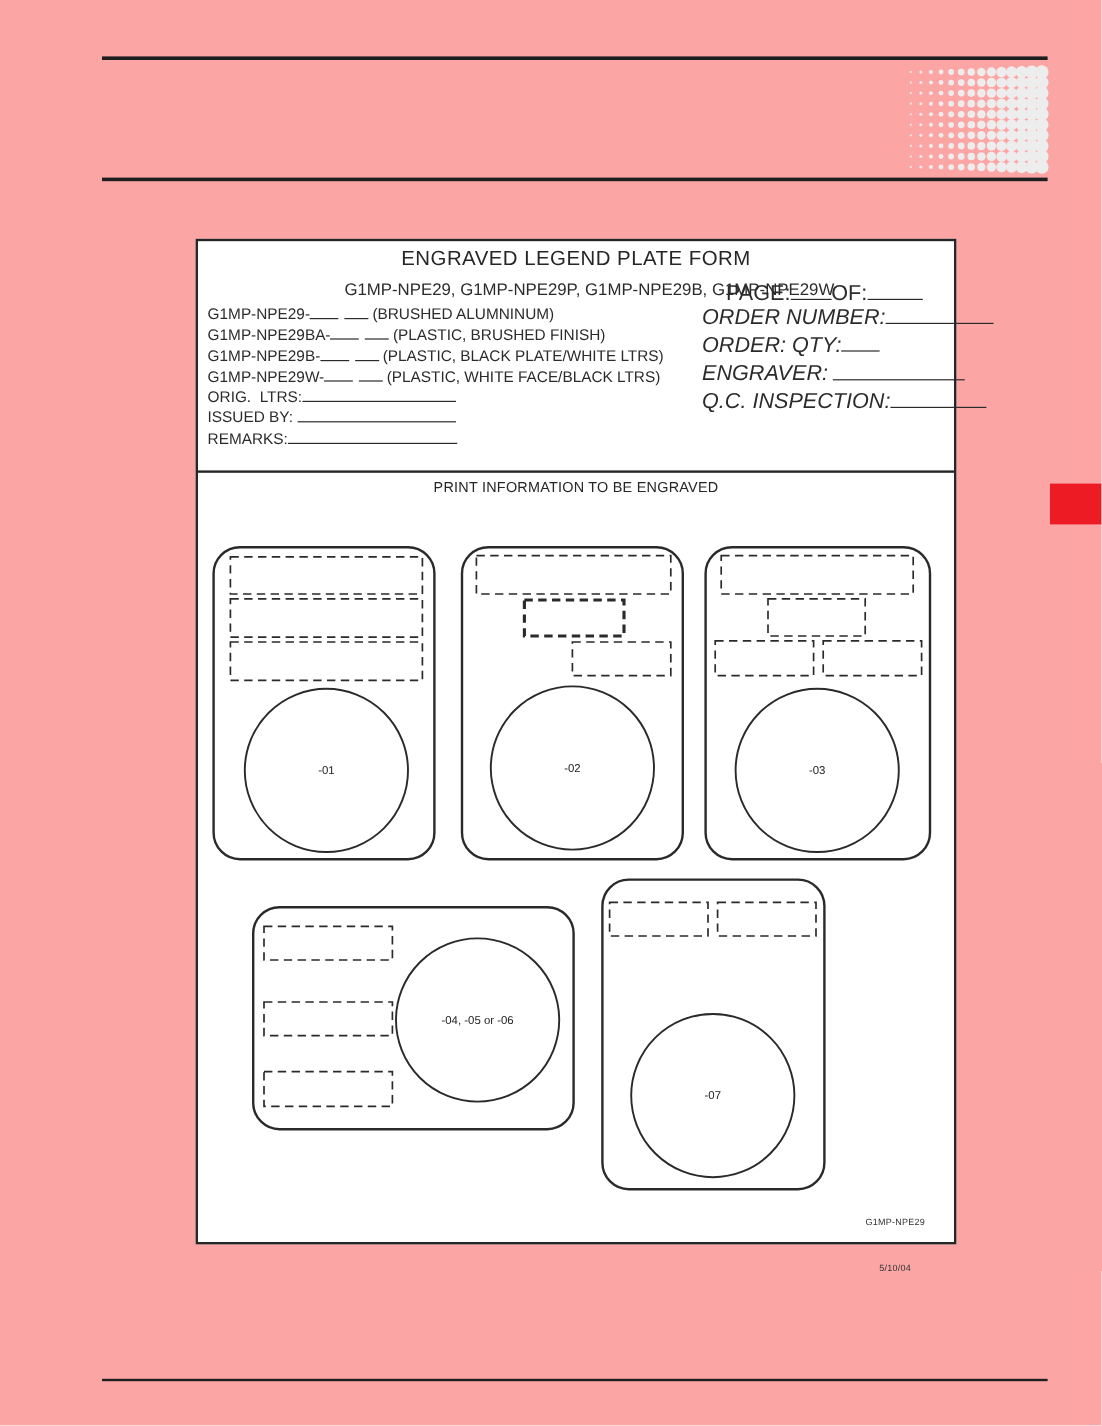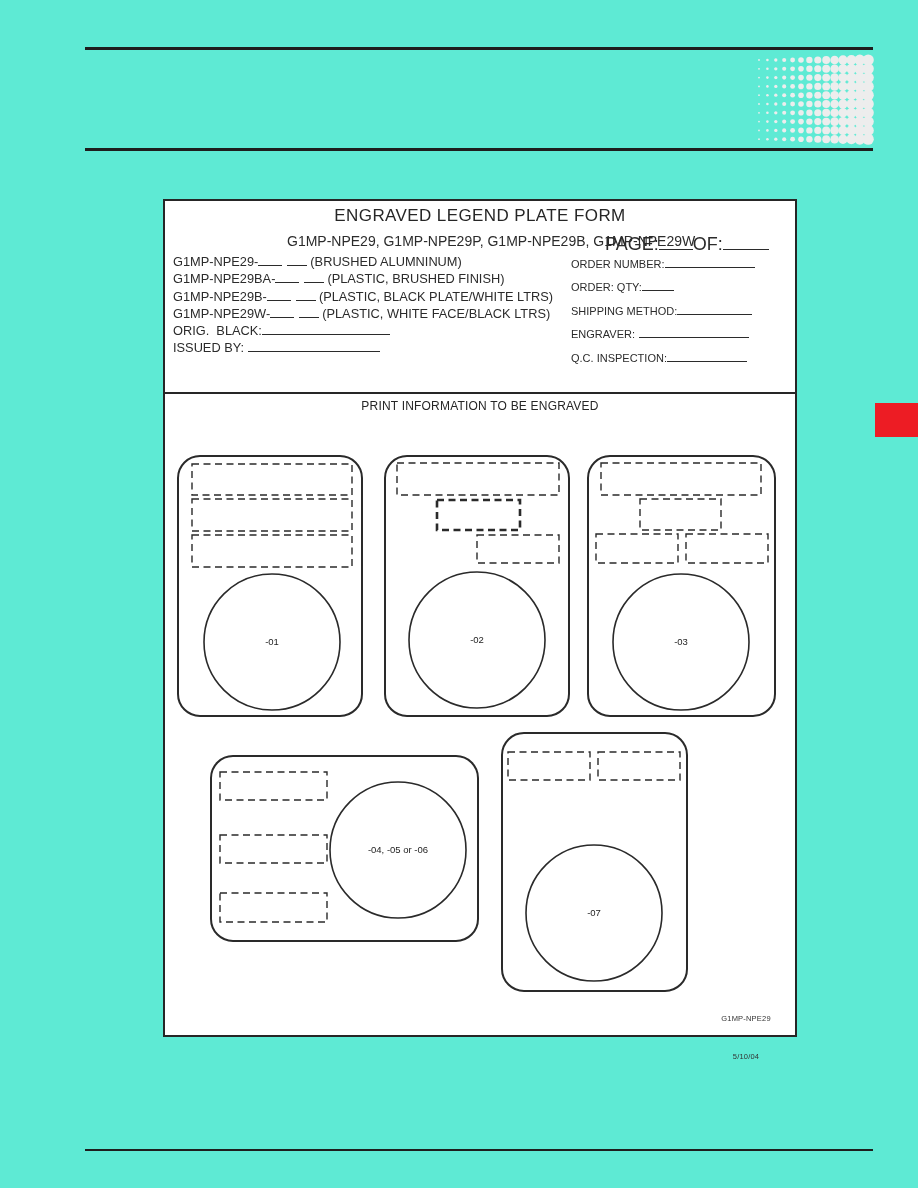--- a/index.html
+++ b/index.html
@@ -1,17 +1,17 @@
 <!DOCTYPE html>
 <html><head>
 <meta charset="utf-8">
 <style>
   html,body{margin:0;padding:0;background:#ffffff;}
   .page{
-    position:relative;width:918px;height:1188px;background:#5eead4;
+    position:relative;width:918px;height:1188px;background:#fca5a5;
     font-family:"Liberation Sans", sans-serif;color:#2b2b2b;overflow:hidden;
   }
   .rule{position:absolute;left:85px;width:788px;background:#1e1e1e;}
   .rule-top{top:47px;height:3px;}
   .rule-mid{top:148px;height:3px;}
   .rule-bottom{top:1149px;height:2px;}
   .halftone{position:absolute;left:753px;top:52px;}
   .red-tab{position:absolute;left:875px;top:403px;width:43px;height:34px;}
 
   .form-box{
@@ -20,21 +20,21 @@
   }
   .form-title{
     position:absolute;top:5px;left:0;width:100%;text-align:center;
     font-size:17px;letter-spacing:0.4px;color:#262626;
   }
   .subtitle{position:absolute;left:122px;top:32px;font-size:14px;white-space:pre;}
   .page-of{position:absolute;left:440px;top:33px;font-size:18px;white-space:nowrap;}
 
   .left-col{position:absolute;left:8px;top:52px;font-size:12.8px;line-height:16.3px;white-space:nowrap;}
   .left-col span{white-space:pre;}
-  .right-col{position:absolute;left:406px;top:52px;font-size:11px;line-height:23.4px;white-space:nowrap;}
+  .right-col{position:absolute;left:420px;top:52px;font-size:18px;line-height:23.4px;white-space:nowrap;font-style:italic;}
   .right-col span{white-space:pre;}
 
   .bl{display:inline-block;border-bottom:1.4px solid #2b2b2b;height:12px;vertical-align:baseline;}
   .bl-a{width:24px;margin-right:5px;}
   .bl-b{width:20px;margin-right:3px;}
   .gap22{display:inline-block;width:22px;}
   .gap20{display:inline-block;width:20px;}
 
   .divider{position:absolute;left:0;top:191px;width:100%;height:1.6px;background:#262626;}
   .section-header{
@@ -209,28 +209,28 @@
     <div class="form-title">ENGRAVED LEGEND PLATE FORM</div>
 
     <span class="subtitle">G1MP-NPE29, G1MP-NPE29P, G1MP-NPE29B, G1MP-NPE29W</span>
     <span class="page-of"><span>PAGE:</span><span class="bl" style="width:34px;"></span><span>OF:</span><span class="bl" style="width:46px;"></span></span>
 
     <div class="left-col">
       <div><span>G1MP-NPE29-</span><span class="bl bl-a"></span><span class="bl bl-b"></span><span>(BRUSHED ALUMNINUM)</span></div>
       <div><span>G1MP-NPE29BA-</span><span class="bl bl-a"></span><span class="bl bl-b"></span><span>(PLASTIC, BRUSHED FINISH)</span></div>
       <div><span>G1MP-NPE29B-</span><span class="bl bl-a"></span><span class="bl bl-b"></span><span>(PLASTIC, BLACK PLATE/WHITE LTRS)</span></div>
       <div><span>G1MP-NPE29W-</span><span class="bl bl-a"></span><span class="bl bl-b"></span><span>(PLASTIC, WHITE FACE/BLACK LTRS)</span></div>
-      <div><span>ORIG.  BLACK:</span><span class="bl" style="width:128px;"></span></div>
+      <div><span>ORIG.  LTRS:</span><span class="bl" style="width:128px;"></span></div>
       <div><span>ISSUED BY:</span><span class="bl" style="width:132px;margin-left:4px;"></span></div>
+      <div><span>REMARKS:</span><span class="bl" style="width:141px;"></span></div>
     </div>
 
     <div class="right-col">
       <div><span>ORDER NUMBER:</span><span class="bl" style="width:90px;"></span></div>
       <div><span>ORDER: QTY:</span><span class="bl" style="width:32px;"></span></div>
-      <div><span>SHIPPING METHOD:</span><span class="bl" style="width:75px;"></span></div>
       <div><span>ENGRAVER:</span><span class="bl" style="width:110px;margin-left:4px;"></span></div>
       <div><span>Q.C. INSPECTION:</span><span class="bl" style="width:80px;"></span></div>
     </div>
 
     <div class="divider"></div>
     <div class="section-header">PRINT INFORMATION TO BE ENGRAVED</div>
   </div>
 
   <svg class="plates" width="918" height="1188" viewBox="0 0 918 1188">
 

